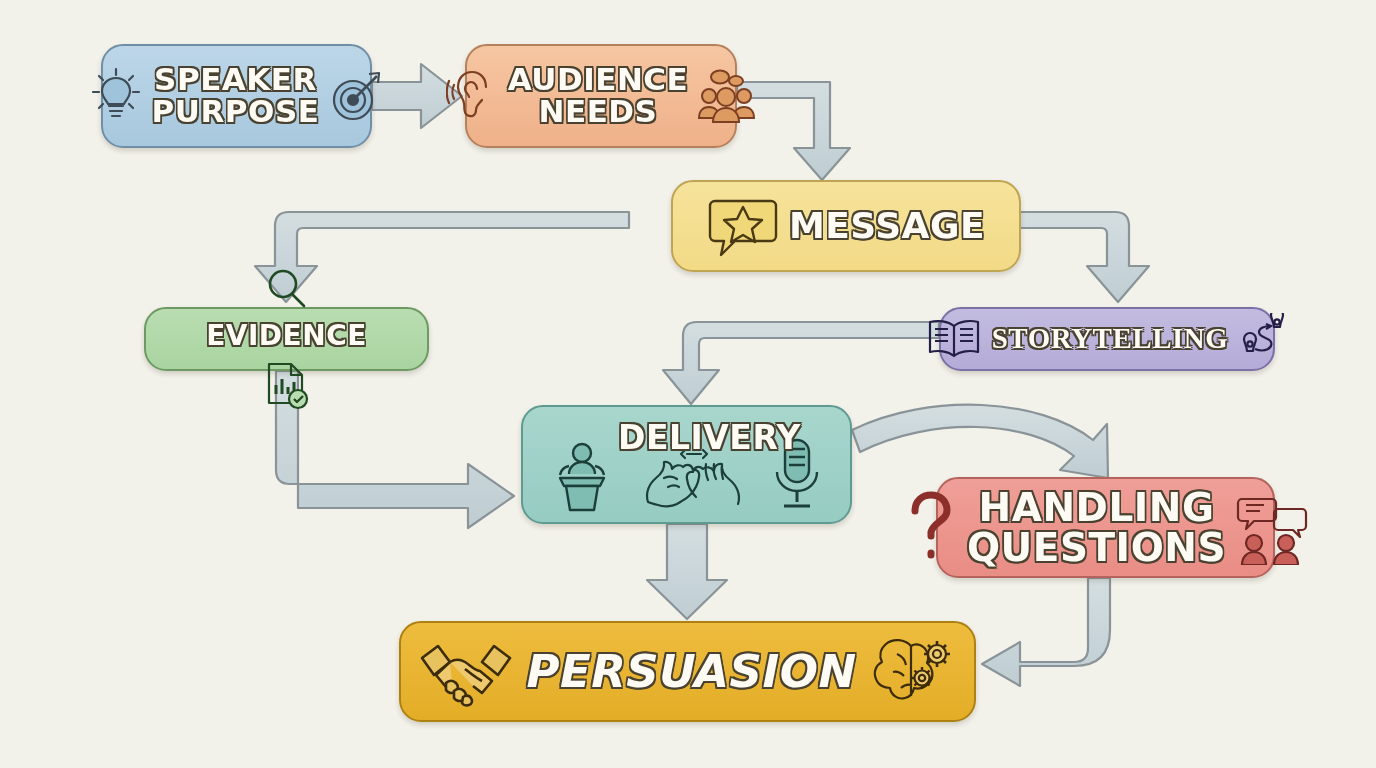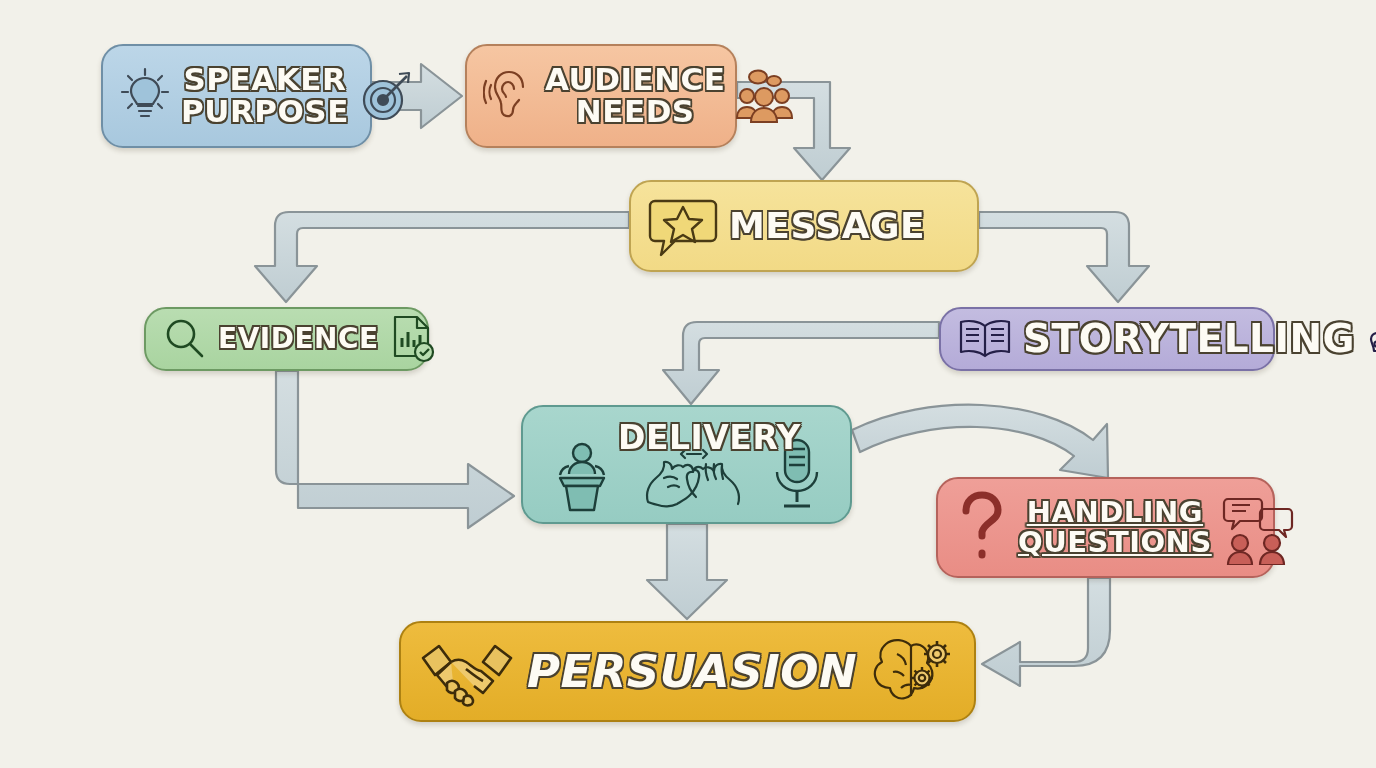--- a/index.html
+++ b/index.html
@@ -12,21 +12,21 @@
   }
   #stage{position:absolute;inset:0;}
   #arrows{position:absolute;left:0;top:0;width:1376px;height:768px;}
 
   .node{
     position:absolute;
     box-sizing:border-box;
     border-radius:22px;
     display:flex;
     align-items:center;
-    justify-content:flex-start;
+    justify-content:center;
     gap:10px;
     padding:0 16px;
     box-shadow:0 3px 5px rgba(80,70,50,.20);
   }
   .node .lbl{
     font-weight:bold;
     letter-spacing:.5px;
     line-height:1.02;
     text-align:center;
     color:#fdfbf4;
@@ -37,33 +37,33 @@
       0 -1.6px 0 #4a4230, 0 1.6px 0 #4a4230;
     white-space:pre-line;
     font-family:"DejaVu Sans", sans-serif;
   }
   .ico{flex:0 0 auto;display:block;}
 
   
   #n-speaker   {left:101px; top:44px;  width:271px; height:104px; background:linear-gradient(180deg,#bcd6e8,#a8c8de); border:2px solid #6f8fa6;}
   #n-audience  {left:465px; top:44px;  width:272px; height:104px; background:linear-gradient(180deg,#f6c6a2,#efb189); border:2px solid #b5815c;}
   #n-message   {left:629px; top:180px; width:350px; height:92px;  background:linear-gradient(180deg,#f6e39b,#f2da86); border:2px solid #bfa martin;}
-  #n-message   {border:2px solid #bfa452;}
-  #n-evidence  {left:144px; top:307px; width:285px; height:64px;  background:linear-gradient(180deg,#b9ddb1,#a9d4a0); border:2px solid #6d9a63;}
+  #n-message   {border:2px solid #bfa452;margin-left:42px;}
+  #n-evidence  {left:144px; top:307px; width:285px; height:64px;  background:linear-gradient(180deg,#b9ddb1,#a9d4a0); border:2px solid #6d9a63;flex-direction:column;}
   #n-story     {left:939px; top:307px; width:336px; height:64px;  background:linear-gradient(180deg,#c3bce0,#b4abd8); border:2px solid #7a71a6;}
   #n-delivery  {left:521px; top:405px; width:331px; height:119px; background:linear-gradient(180deg,#a8d6cd,#96ccc2); border:2px solid #5f9a90;}
   #n-handling  {left:936px; top:477px; width:339px; height:101px; background:linear-gradient(180deg,#ef9f98,#e98d85); border:2px solid #b5635c;}
   #n-persuasion{left:399px; top:621px; width:577px; height:101px; background:linear-gradient(180deg,#eebc3e,#e3ad27); border:2px solid #ad8112;}
 
   #n-speaker .lbl, #n-audience .lbl{font-size:31px;}
   #n-message .lbl{font-size:36px;}
   #n-evidence .lbl{font-size:28px;}
-  #n-story .lbl{font-size:39px;}
+  #n-story .lbl{font-size:29px;font-family:Liberation Serif, serif;}
   #n-delivery .lbl{font-size:33px;position:absolute;top:14px;left:0;right:0;padding-left:46px;}
-  #n-handling .lbl{font-size:29px;text-decoration:underline;}
+  #n-handling .lbl{font-size:39px;}
   #n-persuasion .lbl{font-size:45px;font-style:italic;}
 
   #n-delivery{align-items:flex-end;padding-bottom:10px;gap:6px;position:absolute;}
   #n-delivery .row{display:flex;align-items:flex-end;justify-content:space-between;width:100%;padding:0 6px;box-sizing:border-box;}
 </style>
 </head>
 <body>
 
 <div id="stage">
 

